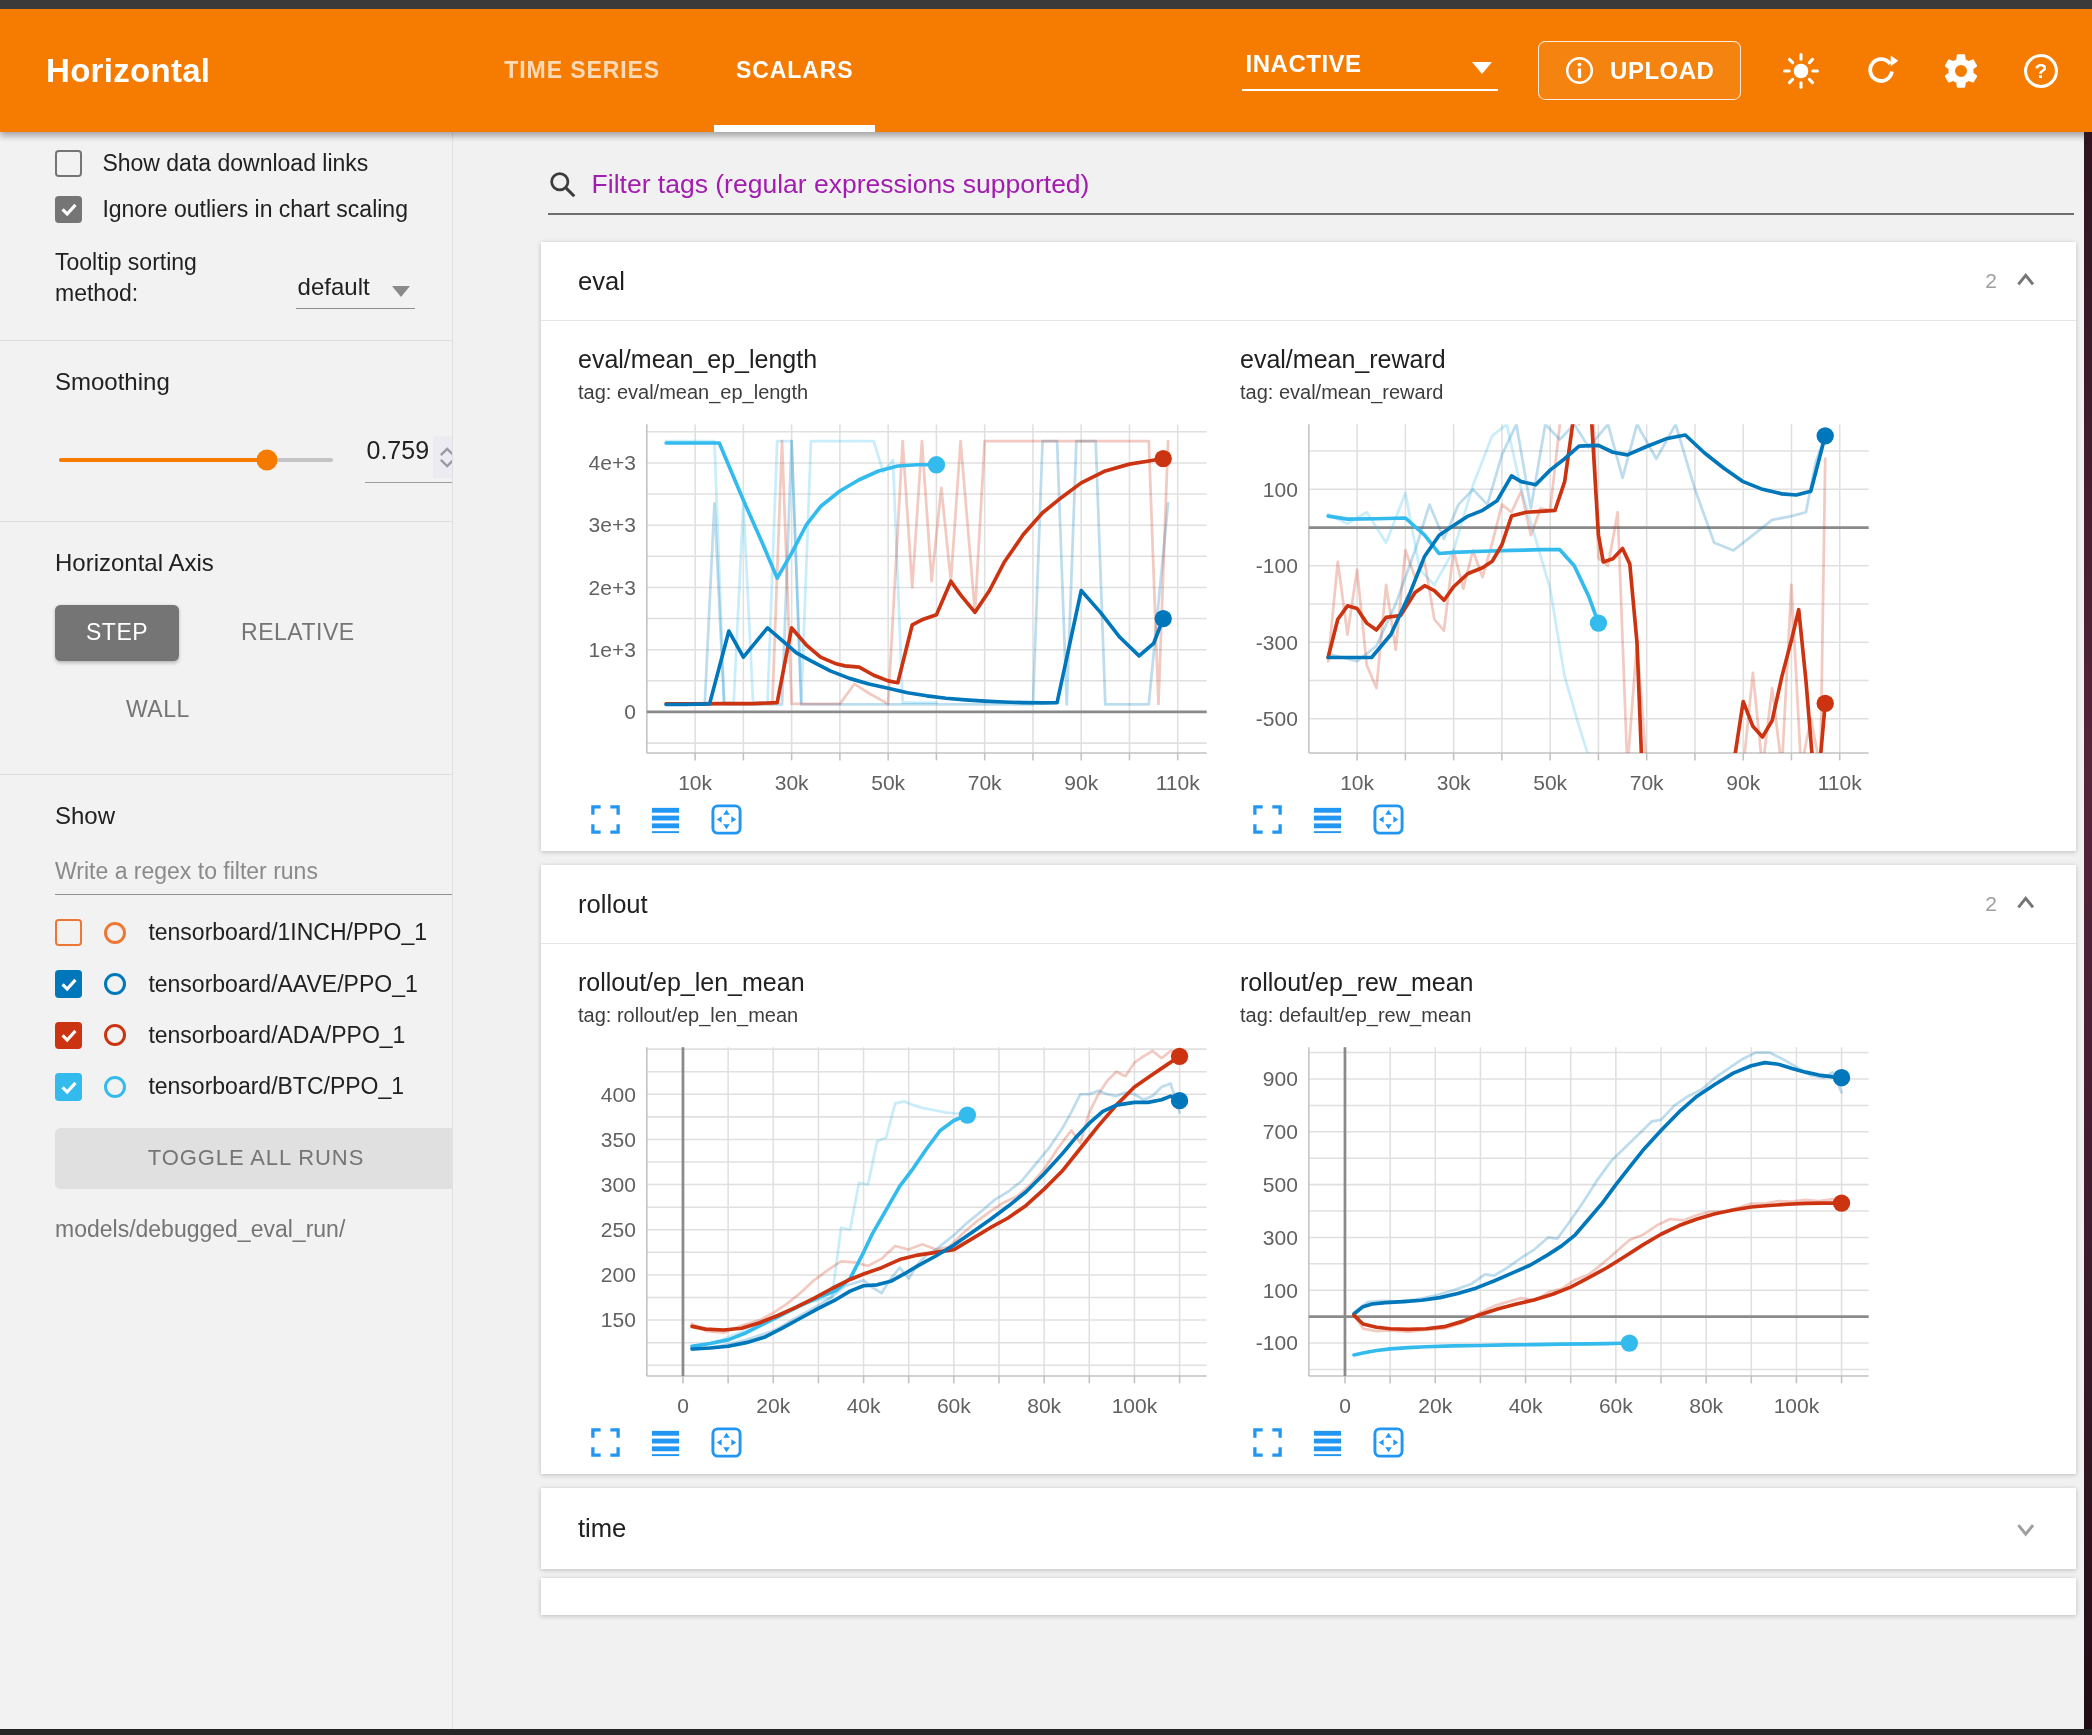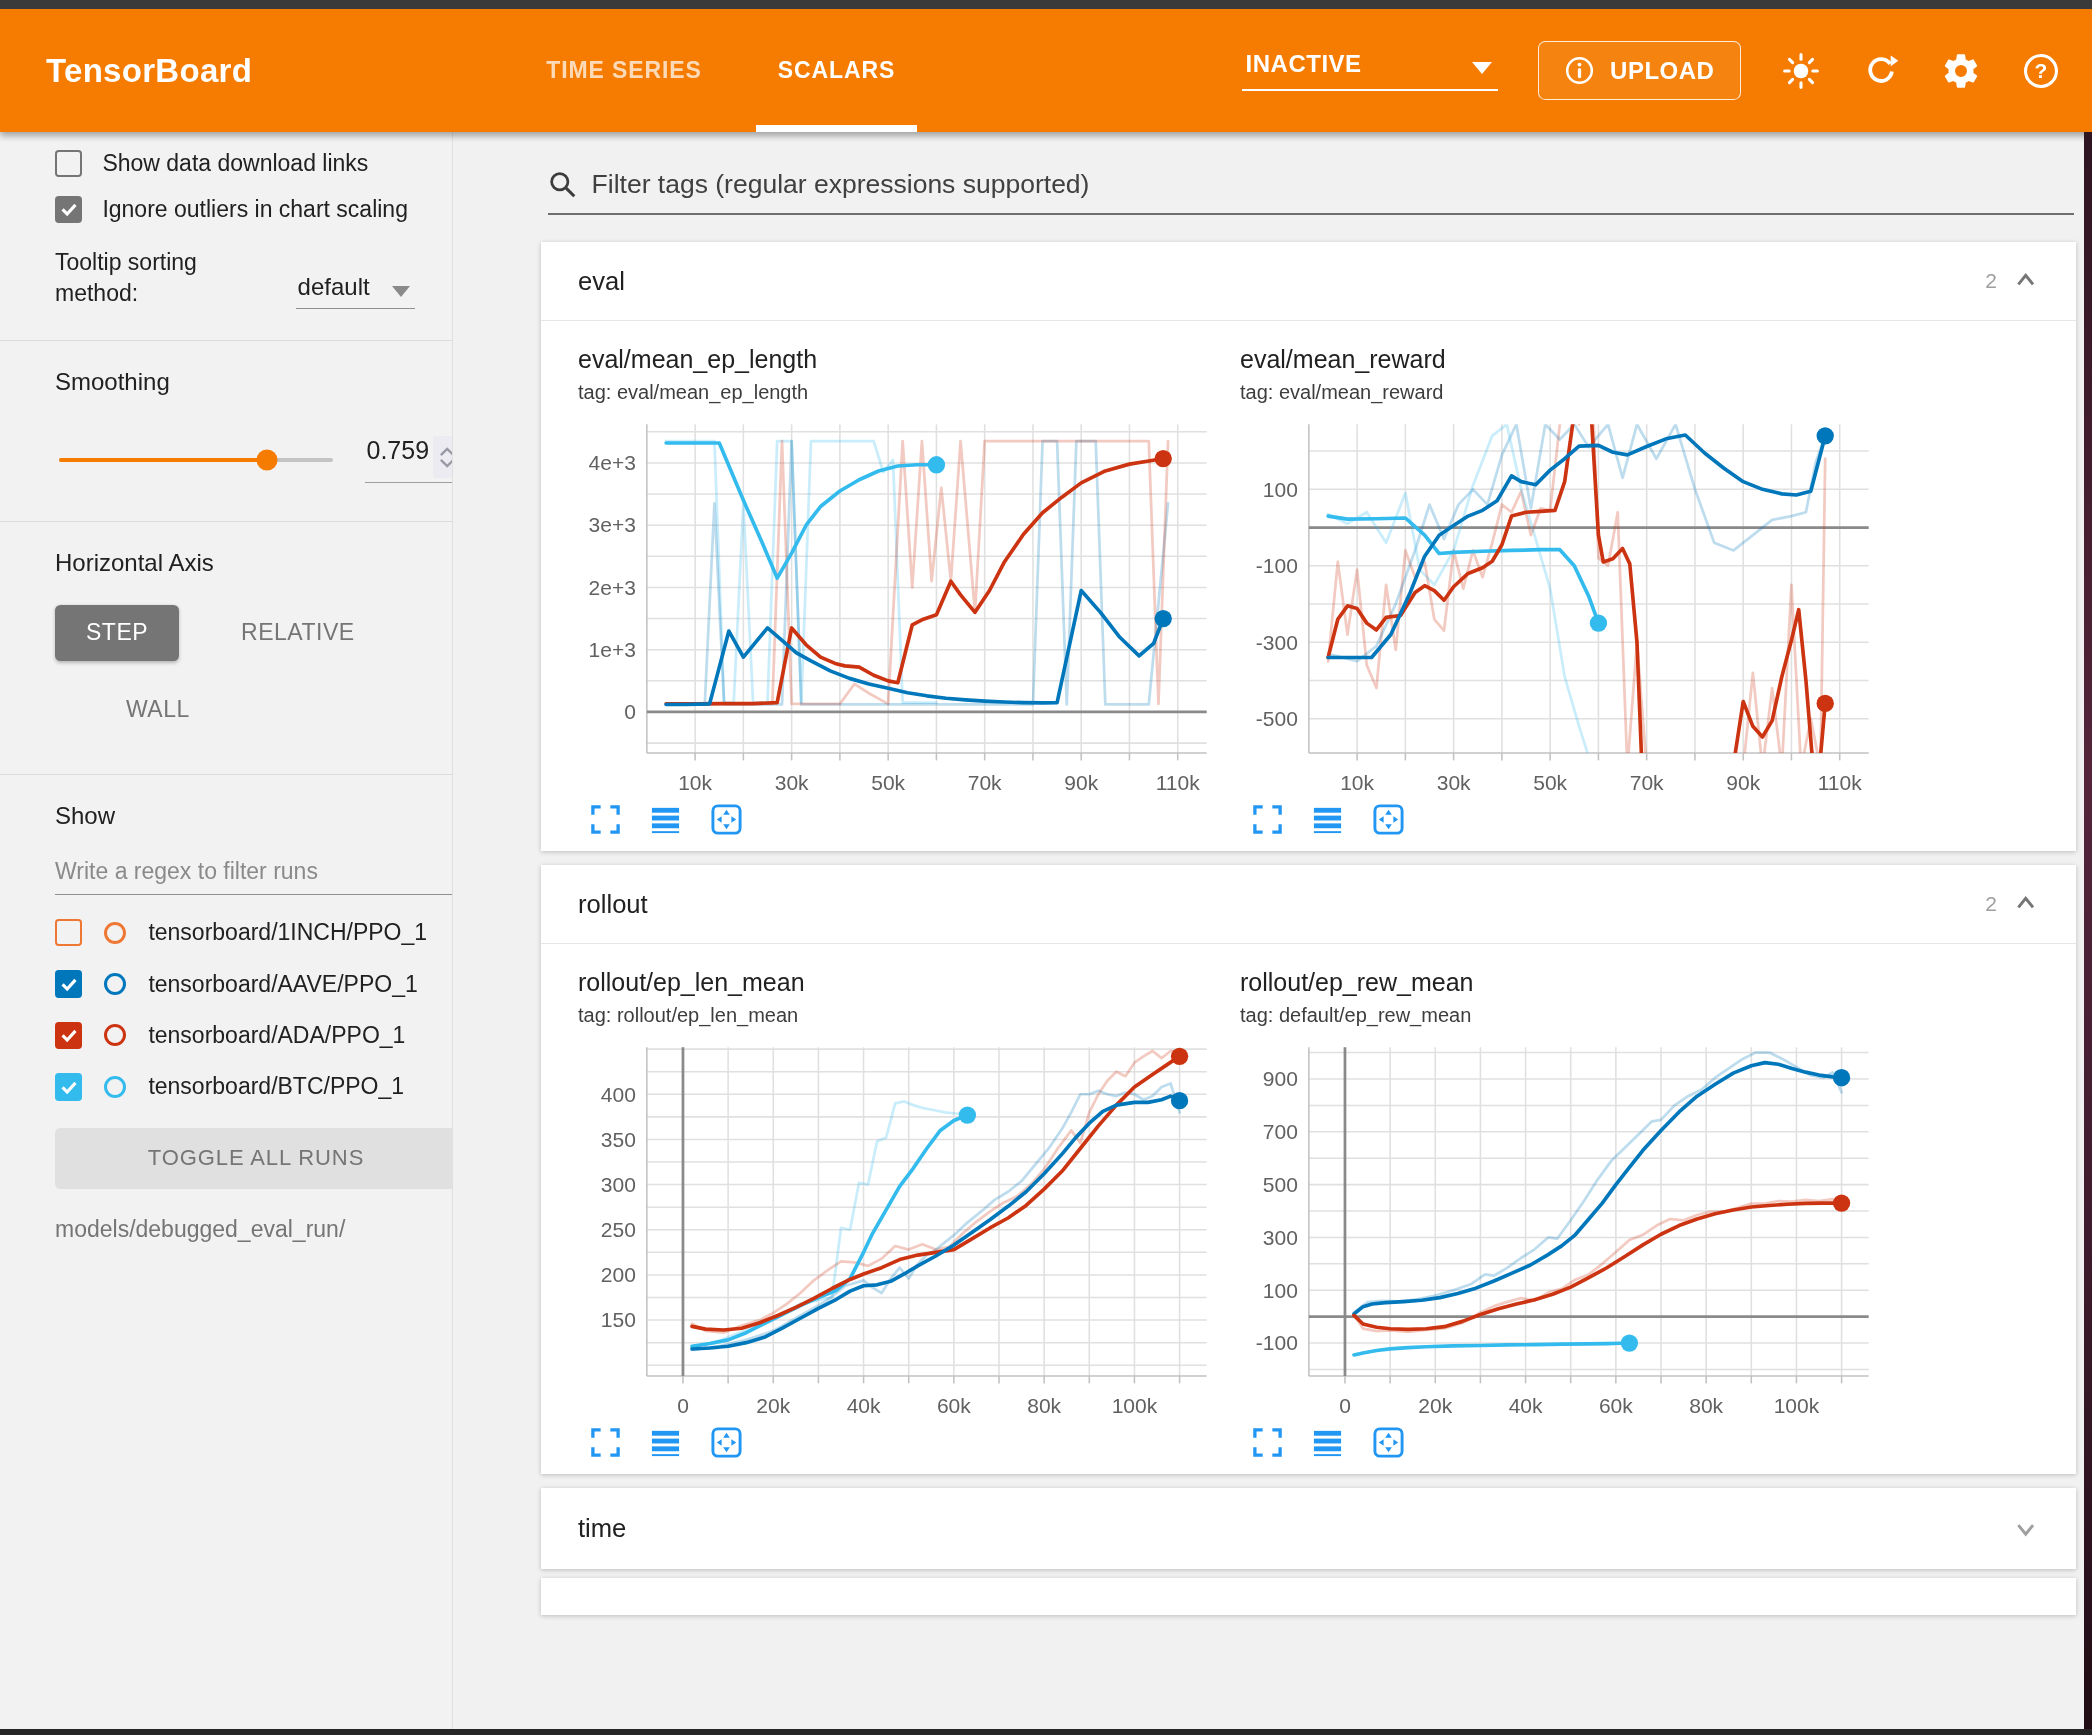--- a/index.html
+++ b/index.html
@@ -70,21 +70,21 @@
   .run-circle { width:22px; height:22px; border:3.2px solid; border-radius:50%; flex:0 0 auto; }
   .run-label { font-size:23px; color:#212121; }
   .toggle-btn { margin-top:27.4px; width:402px; background:#e0e0e0; border-radius:5.5px; text-align:center;
      font-size:22px; letter-spacing:0.9px; color:#757575; padding:17.4px 0; cursor:pointer; }
   .models-path { margin-top:27.4px; font-size:23px; color:#757575; }
 
   
   .main { position:absolute; left:493px; top:132px; right:8.2px; bottom:6.4px; background:#f1f1f1; overflow:hidden; }
   .filter-row { margin:37px 18.3px 0 55px; width:1526px; display:flex; align-items:center; gap:14.6px;
      border-bottom:2.7px solid #6e6e6e; padding-bottom:12.8px; }
-  .filter-row .ph { font-size:26.5px; color:#404040; }
+  .filter-row .ph { font-size:26.5px; color:#a21caf; }
   .card { margin:27.4px 0 0 48px; width:1535px; background:#fff; box-shadow:0 0.9px 4.6px rgba(0,0,0,0.22); }
   .card-h { height:79px; display:flex; align-items:center; justify-content:space-between; padding:0 37px;
      border-bottom:0.9px solid #e6e6e6; cursor:pointer; }
   .card-h .t { font-size:25.6px; color:#212121; }
   .card-h .right { display:flex; align-items:center; gap:14.6px; }
   .card-h .count { font-size:21px; color:#9e9e9e; }
   .charts-row { display:flex; padding:24px 37px 14.6px 37px; gap:22px; }
   .chart-block { width:640px; }
   .chart-title { font-size:25px; color:#212121; }
   .chart-tag { font-size:20px; color:#3d3d3d; margin-top:7.3px; }
@@ -94,21 +94,21 @@
   .card.time-card { margin-top:14.6px; }
   .card.peek { margin-top:9.1px; height:37px; }
 </style>
 </head>
 <body>
 
 <div id="app">
   <div class="top-strip"></div>
 
   <div class="header">
-    <div class="brand">TensorBoard</div>
+    <div class="brand">Horizontal</div>
     <div class="tabs">
       <div class="tab">TIME SERIES</div>
       <div class="tab active">SCALARS</div>
     </div>
     <div class="header-right">
       <div class="status-select">
         <span class="val">INACTIVE</span>
         <span class="tri-down-white"></span>
       </div>
       <div class="upload-btn">

